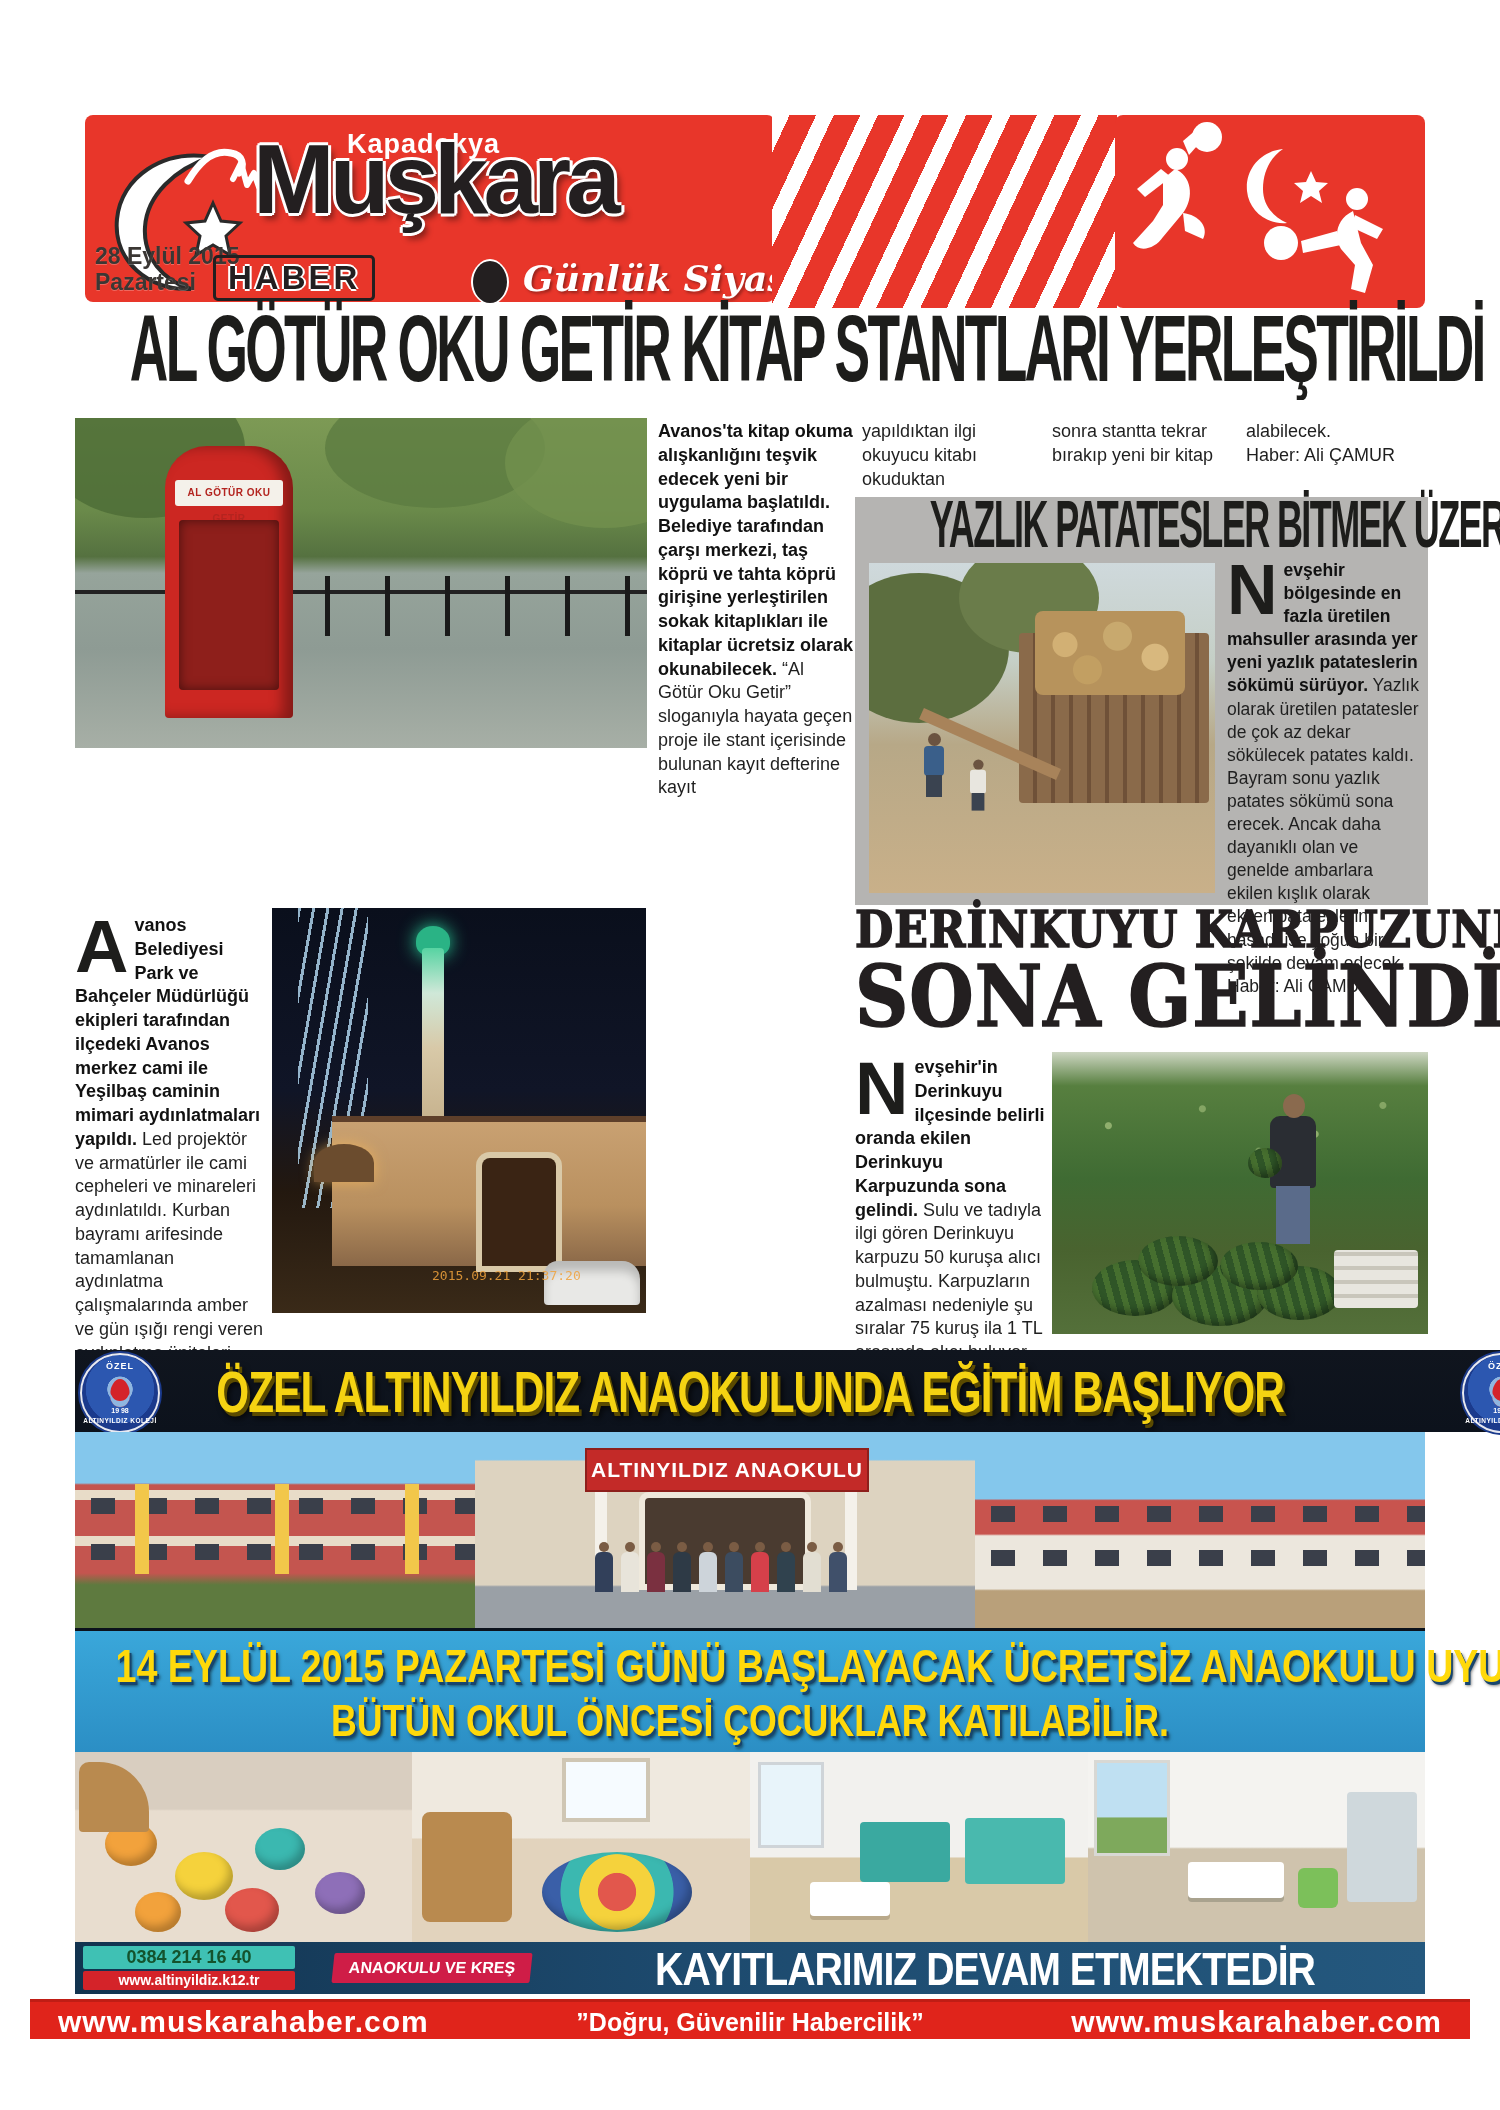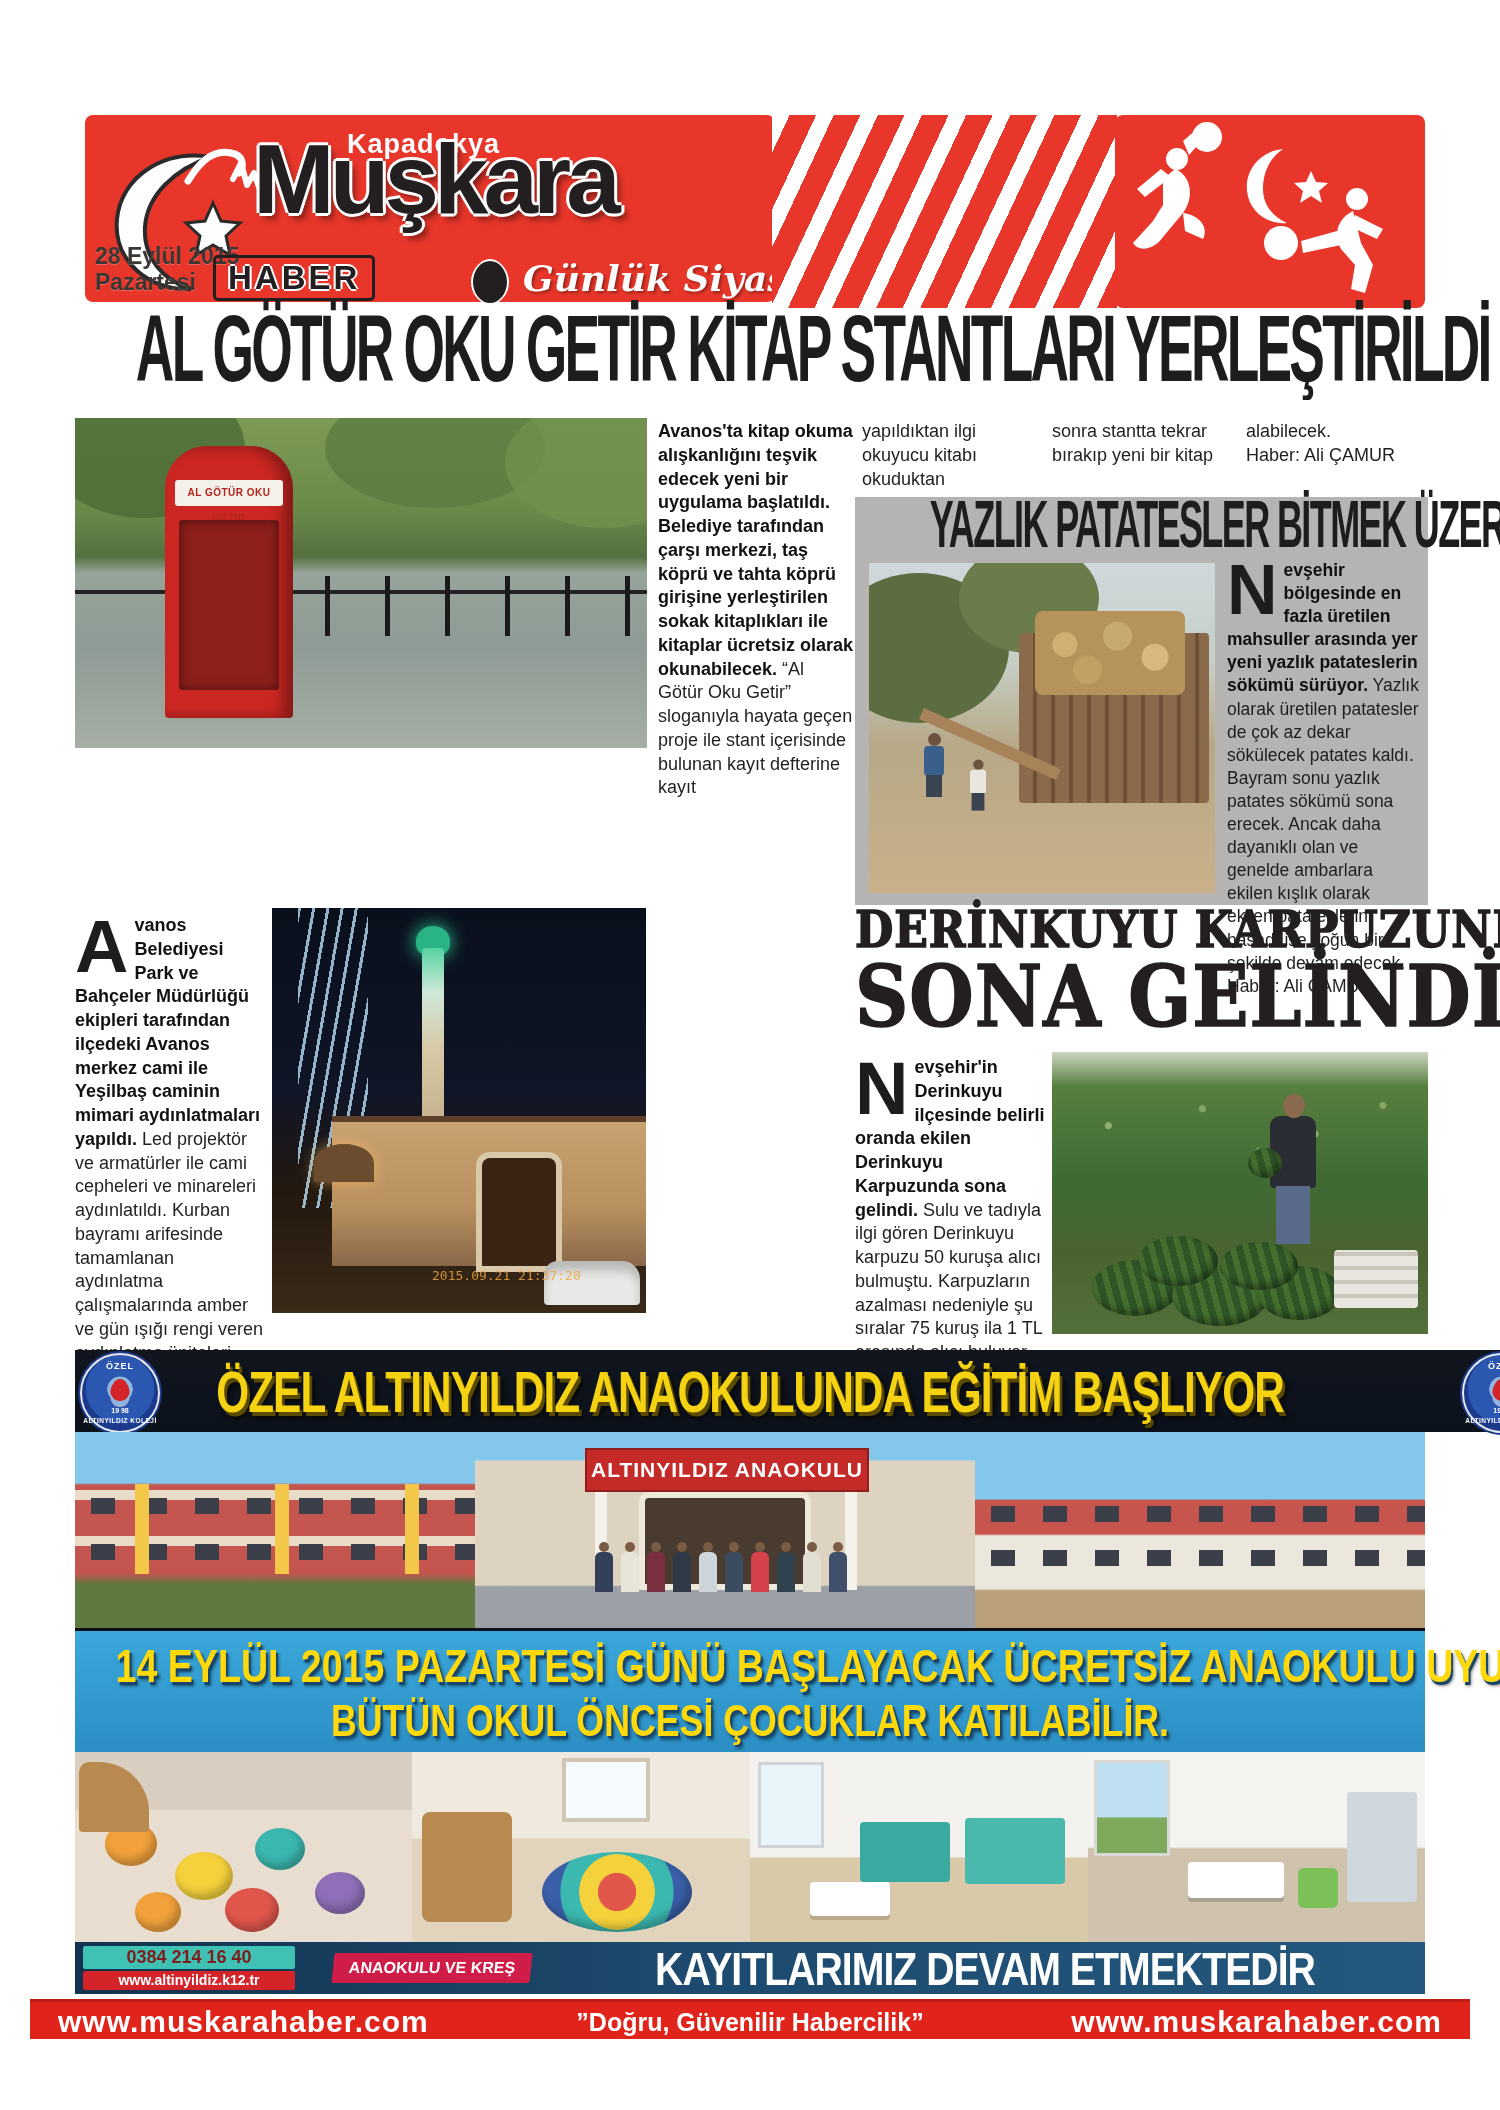--- a/index.html
+++ b/index.html
@@ -16,21 +16,21 @@
       text-shadow:-3px 0 0 #fff,3px 0 0 #fff,0 -3px 0 #fff,0 3px 0 #fff,-2px -2px 0 #fff,2px 2px 0 #fff,5px 6px 6px rgba(0,0,0,.45);}
   .mast-date{left:10px;top:128px;color:#3b3734;font-weight:bold;font-size:23px;line-height:1.15;text-shadow:0 1px 0 rgba(255,255,255,.25);}
   .haber{left:128px;top:140px;border:3px solid #231f20;border-radius:5px;padding:1px 12px;
       font-size:33px;font-weight:bold;letter-spacing:3px;color:#231f20;
       text-shadow:-2px 0 0 #fff,2px 0 0 #fff,0 -2px 0 #fff,0 2px 0 #fff;}
   .bigdot{left:388px;top:146px;width:34px;height:42px;background:#231f20;border-radius:50%;
       box-shadow:-2px 0 0 #fff,2px 0 0 #fff,0 -2px 0 #fff,0 2px 0 #fff;}
   .slogan{left:438px;top:142px;color:#fff;font-family:"DejaVu Serif",serif;font-style:italic;font-weight:bold;font-size:36px;white-space:nowrap;text-shadow:2px 2px 3px rgba(0,0,0,.35);}
   
   .h-cond{font-family:"Liberation Sans",sans-serif;font-weight:bold;color:#1d1d1b;white-space:nowrap;display:inline-block;}
-  .headline1{left:77px;top:318px;width:1350px;height:96px;text-align:center;}
+  .headline1{left:71px;top:318px;width:1350px;height:96px;text-align:center;}
   .headline1 .h-cond{font-size:58px;letter-spacing:-3px;transform:scale(.92,1.62);transform-origin:center 60%;}
   .slab{font-family:"DejaVu Serif",serif;font-weight:bold;color:#231f20;-webkit-text-stroke:1.5px #231f20;white-space:nowrap;display:inline-block;}
   
   .col{font-size:18px;line-height:1.32;color:#1f1f1f;}
   .col b{color:#111;}
   .dropcap{float:left;font-weight:bold;color:#1d1d1b;font-size:74px;line-height:.78;padding:4px 6px 0 0;}
   
   .photo{overflow:hidden;}
   
   .p1{left:75px;top:418px;width:572px;height:330px;background:linear-gradient(180deg,#7d9a55 0,#6a8a4a 28%,#557140 42%,#96a49b 47%,#8e9b94 70%,#a7afa6 100%);}
@@ -107,21 +107,21 @@
   .crowd span::before{content:"";position:absolute;left:4px;top:-10px;width:10px;height:10px;border-radius:50%;background:#7a5c44;}
   .ap-r{position:absolute;left:900px;top:0;width:450px;height:196px;background:linear-gradient(180deg,#84c7ec 0 34%,#c8544e 35% 52%,#ece7dd 53% 80%,#b9a07a 81% 100%);}
   .ad-blue{position:absolute;left:0;top:278px;width:1350px;height:124px;background:linear-gradient(180deg,#3aa7da 0,#2b8ec4 100%);border-top:3px solid #0c121c;}
   .ad-blue .l{width:100%;text-align:center;color:#ffd90a;font-weight:bold;white-space:nowrap;text-shadow:2px 2px 0 #17456e,3px 3px 3px rgba(0,0,0,.5);}
   .ad-blue .l1{position:absolute;top:10px;font-size:40px;transform:scale(.94,1.15);transform-origin:center top;}
   .ad-blue .l2{position:absolute;top:66px;font-size:38px;transform:scale(.94,1.15);transform-origin:center top;}
   .ad-int{position:absolute;left:0;top:402px;width:1350px;height:190px;background:#efe9df;}
   .ai{position:absolute;top:0;height:190px;}
   .cush{position:absolute;border-radius:50%;box-shadow:inset -4px -6px 8px rgba(0,0,0,.25);}
   .ad-bottom{position:absolute;left:0;top:592px;width:1350px;height:52px;background:linear-gradient(90deg,#12334f 0,#1d4a6e 45%,#24587e 100%);}
-  .phonebox{position:absolute;left:8px;top:4px;width:212px;height:23px;background:#3fc1b4;color:#7f1d1d;font-weight:bold;font-size:18px;text-align:center;line-height:23px;border-radius:2px;}
+  .phonebox{position:absolute;left:8px;top:4px;width:212px;height:23px;background:#3fc1b4;color:#14532d;font-weight:bold;font-size:18px;text-align:center;line-height:23px;border-radius:2px;}
   .webbox{position:absolute;left:8px;top:29px;width:212px;height:19px;background:#d42329;color:#fff;font-weight:bold;font-size:14px;text-align:center;line-height:19px;border-radius:2px;}
   .kresbadge{position:absolute;left:258px;top:11px;width:198px;height:30px;background:#cf1d47;color:#fff;font-weight:bold;font-size:16px;text-align:center;line-height:30px;transform:skewX(-6deg);border-radius:2px;}
   .kayit{position:absolute;left:480px;top:2px;width:860px;text-align:center;color:#fff;font-weight:bold;font-size:40px;white-space:nowrap;transform:scale(.98,1.15);transform-origin:center top;letter-spacing:-1px;}
   
   .footer{left:30px;top:2002px;width:1440px;height:37px;background:#e0241b;box-shadow:0 -3px 0 #c01d15;}
   .footer .url{position:absolute;top:3px;color:#fff;font-weight:bold;font-size:30px;letter-spacing:1px;}
   .footer .mid{position:absolute;top:6px;width:100%;text-align:center;color:#fff;font-weight:bold;font-size:25px;}
   .footer .url.left{left:28px;}
   .footer .url.right{right:28px;}
 </style>

